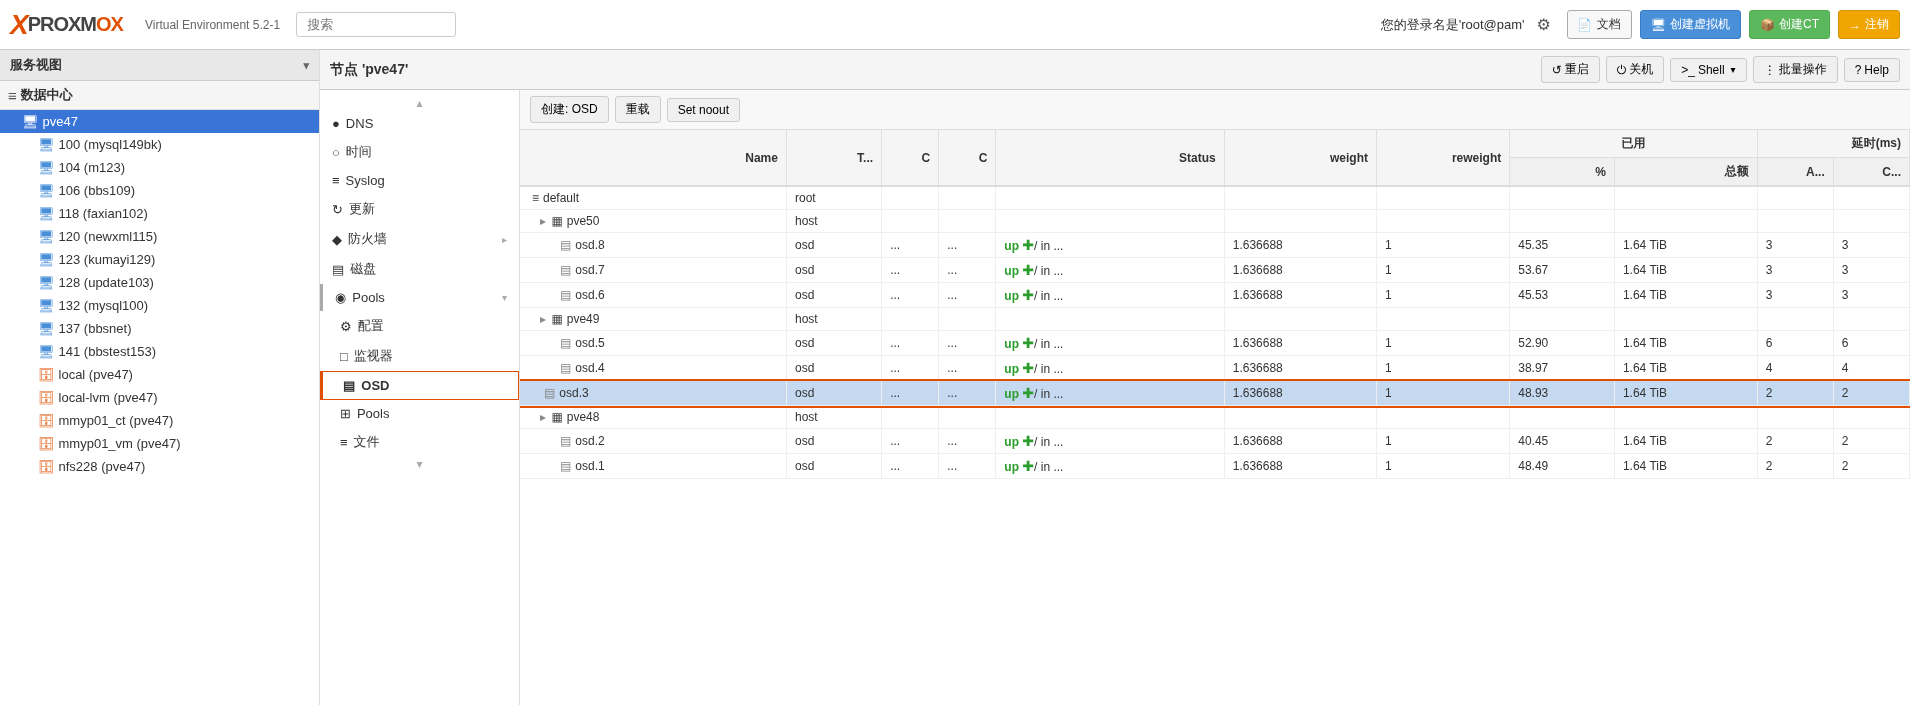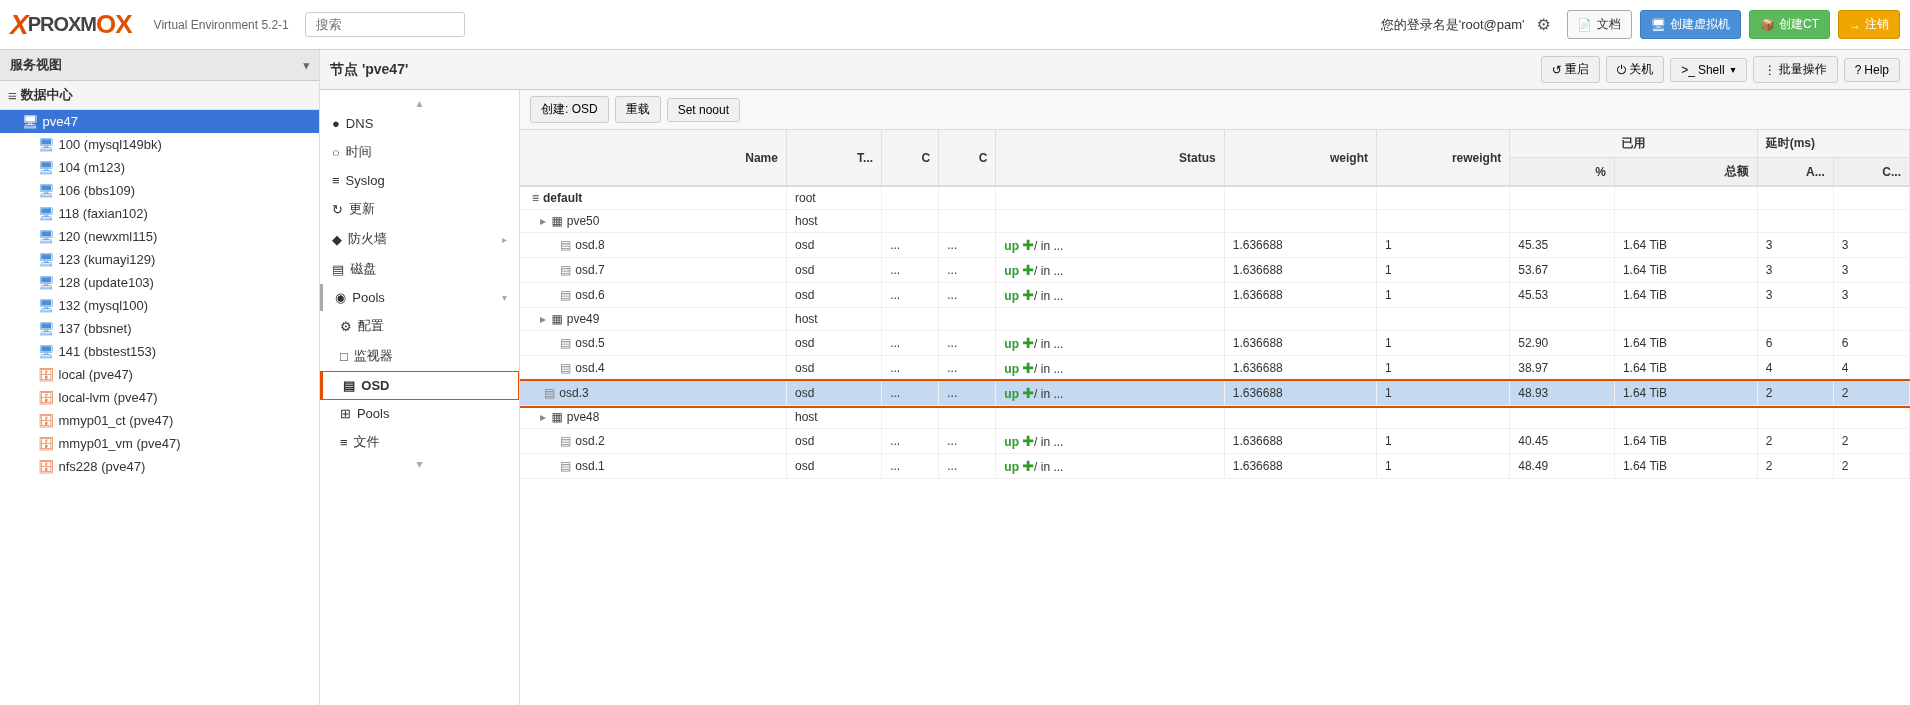--- a/index.html
+++ b/index.html
@@ -112,37 +112,37 @@
 
     .osd-selected-info {
       display: flex; align-items: center; gap: 4px; margin-left: auto;
       font-size: 12px; color: #333;
     }
     .osd-selected-label { font-weight: bold; margin-right: 4px; }
 
     .tree-vm-icon { color: #4a90d9; }
     .tree-storage-icon { color: #e05000; }
 
-    .row-default td:first-child { padding-left: 12px; font-weight: bold; }
+    .row-default td:first-child { padding-left: 12px; font-weight: normal; }
     .row-host td:first-child { padding-left: 24px; }
     .row-osd td:first-child { padding-left: 40px; }
 
     .selected-row td { background: #c5d9f1 !important; }
     .selected-row { outline: 2px solid #e05000; }
   </style>
 </head>
 <body>
 
 <div id="topbar">
 
   <div id="logo">
     <span class="proxmox-logo">
       <span style="font-style:italic;color:#e05000;font-size:28px;font-weight:900;">X</span>
       <span style="color:#444;font-weight:900;font-size:20px;letter-spacing:-1px;">PROXM</span>
-        <span style="color:#e05000;font-weight:900;font-size:26px;">OX</span>
+        <span style="color:#e05000;font-weight:900;font-size:20px;">OX</span>
     </span>
   </div>
   <span id="version-label" style="font-size:12px;color:#666;margin-right:8px;white-space:nowrap;">Virtual Environment 5.2-1</span>
 
   <input type="text" id="search-input" style="border: 1px solid rgb(204, 204, 204); border-radius: 3px; padding: 4px 10px; font-size: 13px; width: 160px;" placeholder="搜索">
 
   <div class="topbar-spacer"></div>
 
   <span id="user-info" style="font-size:13px;color:#333;margin-right:4px;white-space:nowrap;">您的登录名是'root@pam'</span>
   <span id="gear-btn" style="font-size:16px;cursor:pointer;color:#555;margin-right:8px;">⚙</span>
@@ -358,21 +358,21 @@
             <thead>
               <tr>
                 <th rowspan="2" style="min-width:140px;">Name</th>
                 <th rowspan="2" style="min-width:50px;">T...</th>
                 <th rowspan="2" style="min-width:30px;">C</th>
                 <th rowspan="2" style="min-width:30px;">C</th>
                 <th rowspan="2" style="min-width:120px;">Status</th>
                 <th rowspan="2" style="min-width:80px;">weight</th>
                 <th rowspan="2" style="min-width:70px;">reweight</th>
                 <th colspan="2" style="text-align:center;border-bottom:1px solid #ddd;">已用</th>
-                <th colspan="2" style="text-align:left;border-bottom:1px solid #ddd;">延时(ms)</th>
+                <th colspan="2" style="text-align:right;border-bottom:1px solid #ddd;">延时(ms)</th>
               </tr>
               <tr class="double-header">
                 <th style="min-width:55px;">%</th>
                 <th style="min-width:75px;margin-top:8px;">总额</th>
                 <th style="min-width:40px;">A...</th>
                 <th style="min-width:40px;">C...</th>
               </tr>
             </thead>
             <tbody>
 

